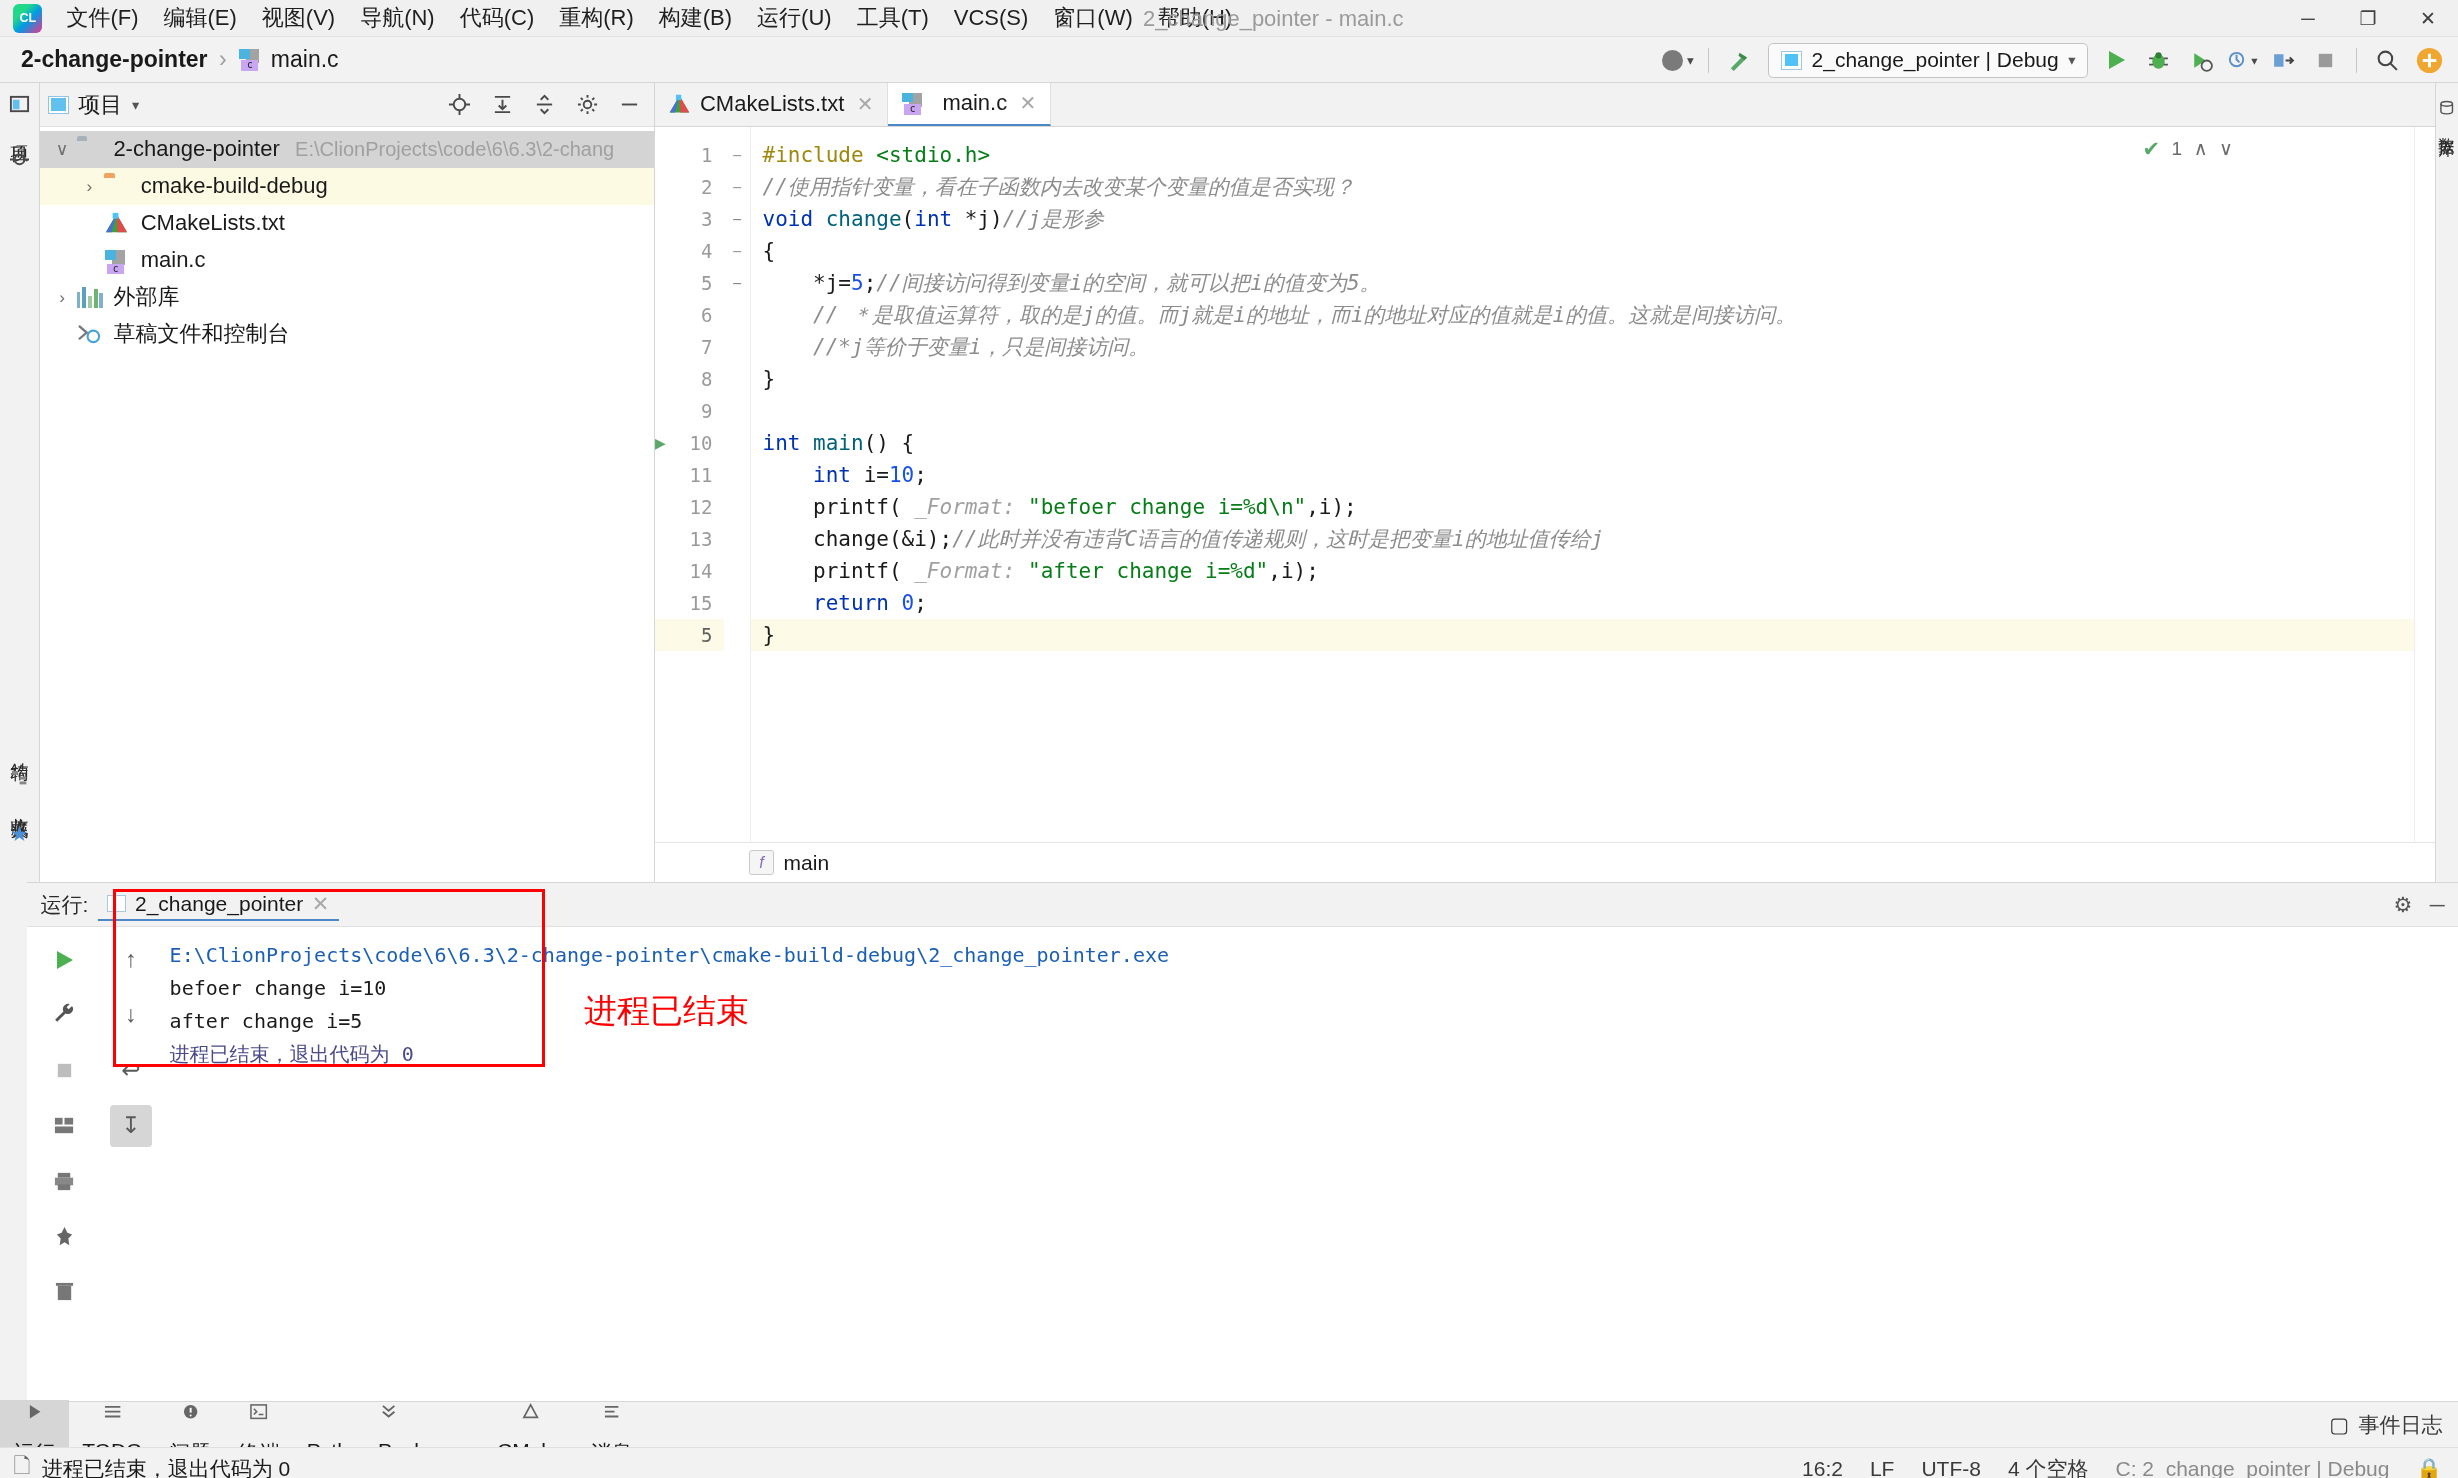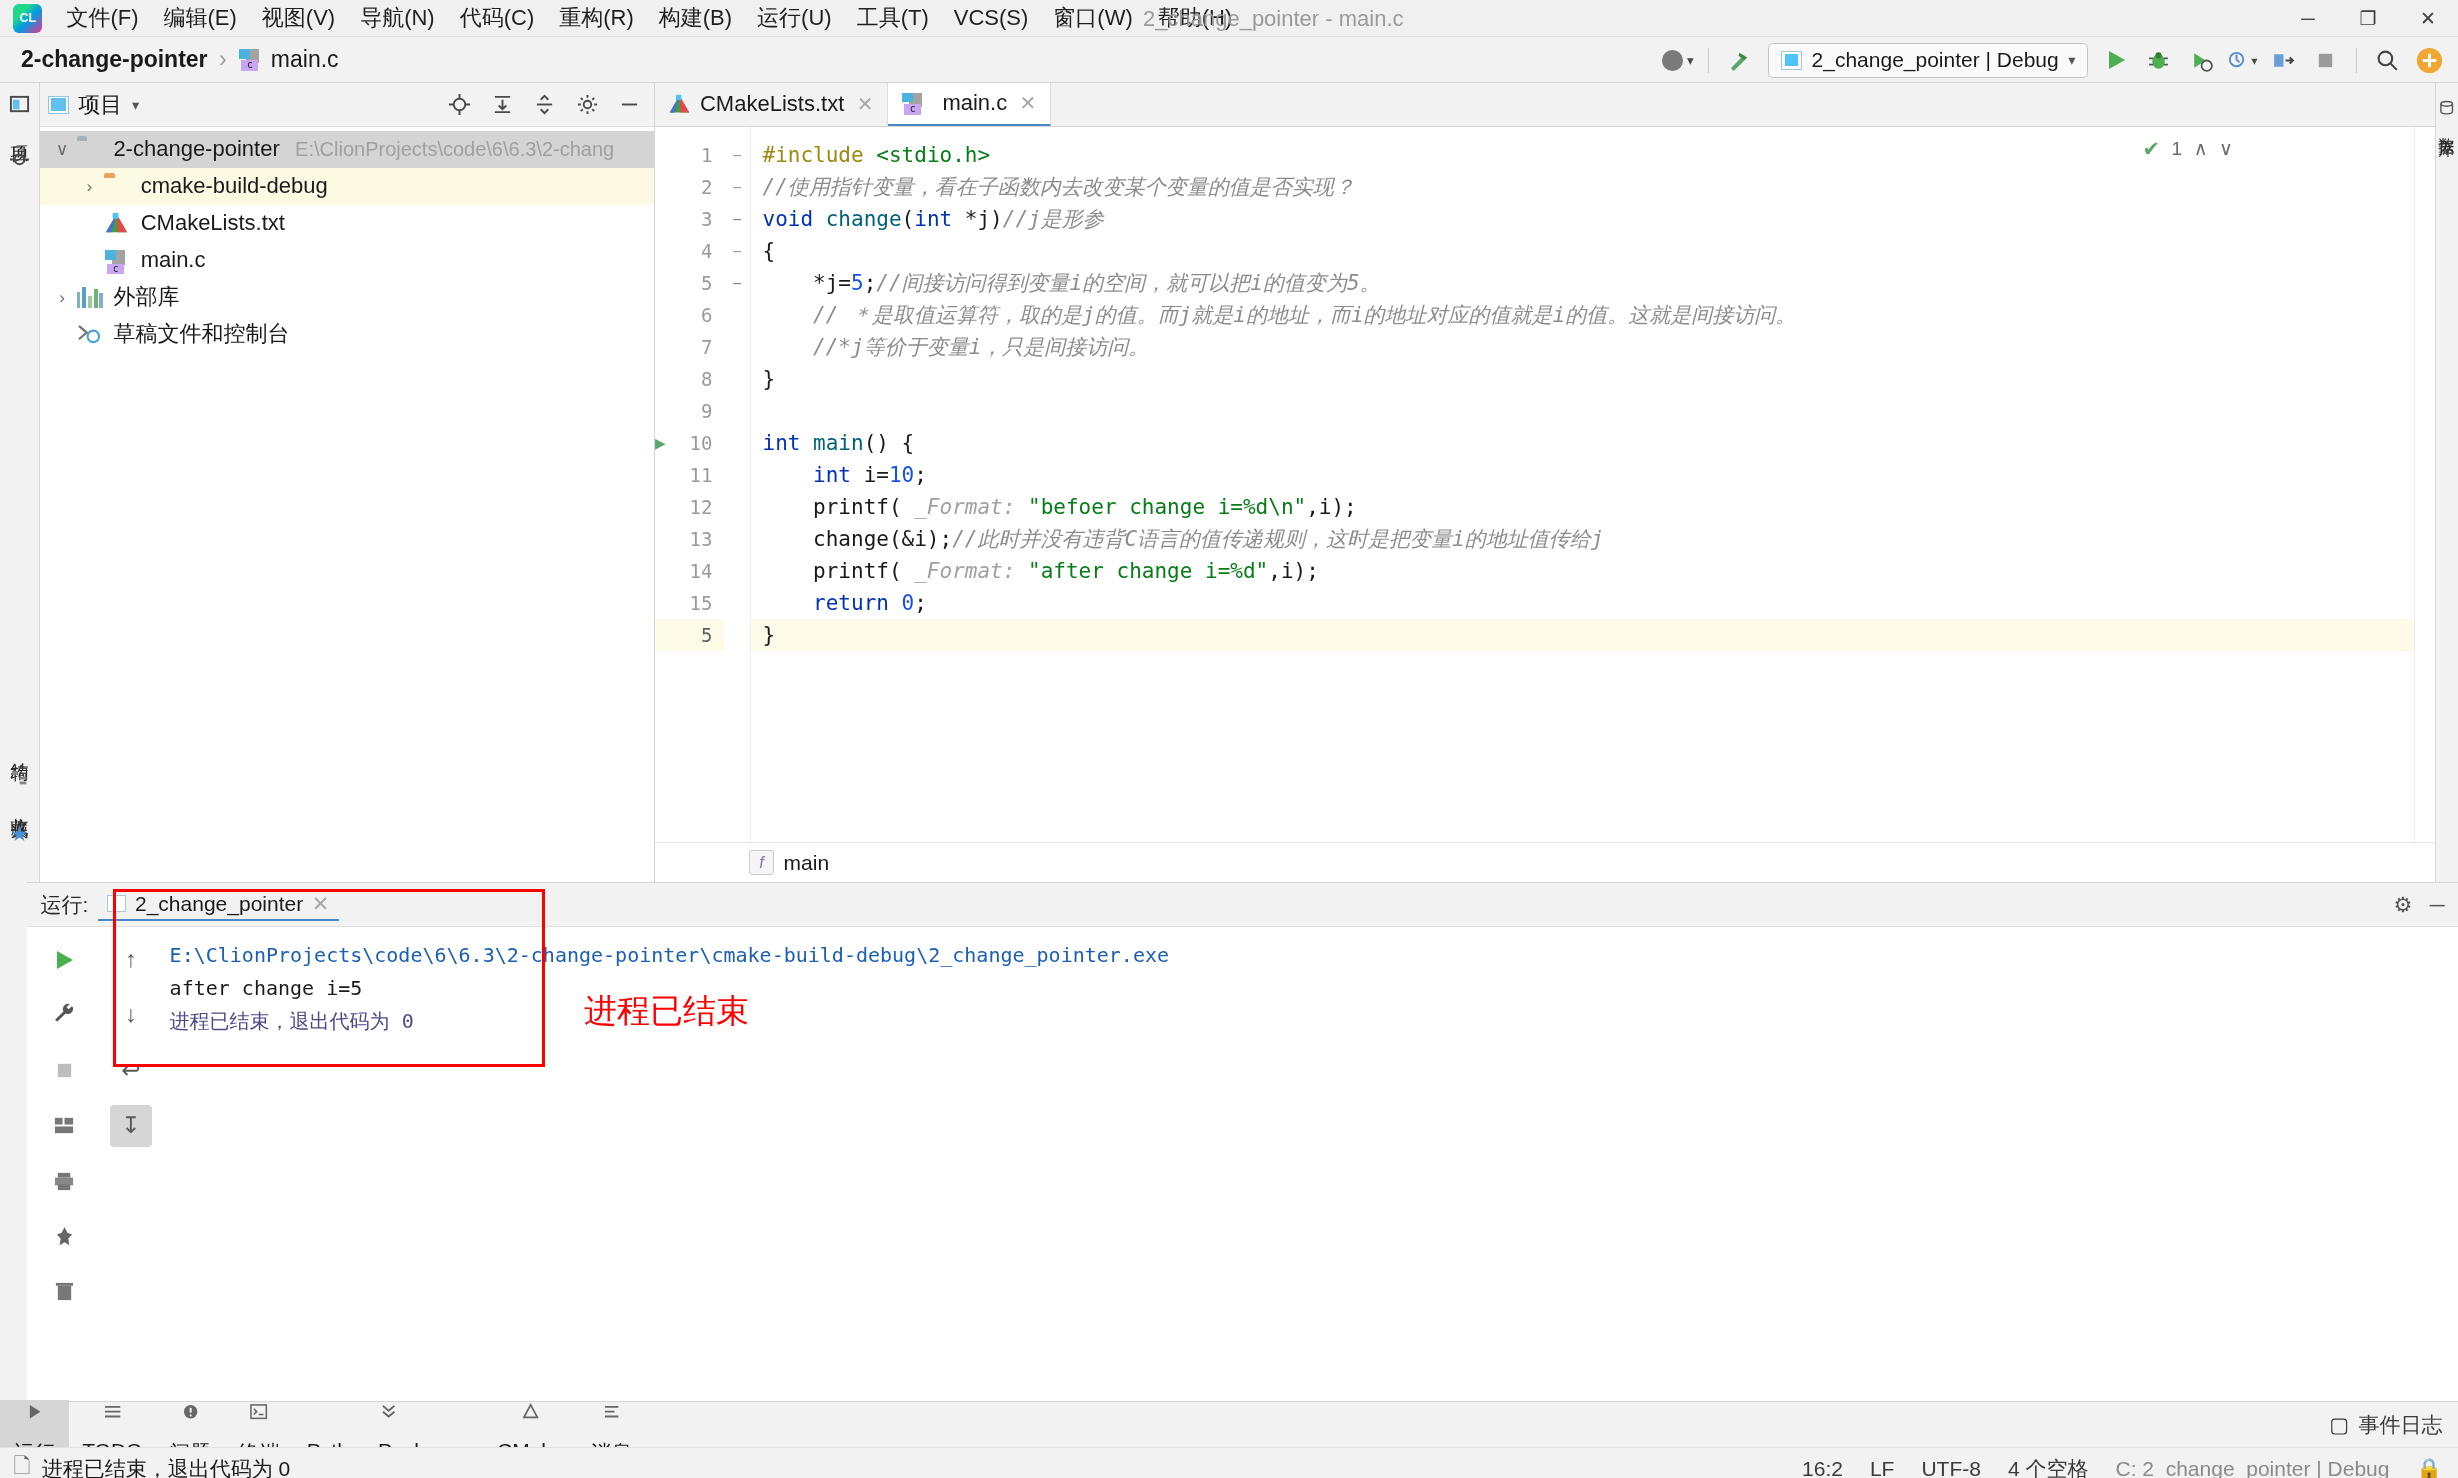--- a/index.html
+++ b/index.html
@@ -538,20 +538,21 @@
       </div>
     </div>
     <div class="run-strip2">
       <div class="rs-btn">↑</div>
       <div class="rs-btn">↓</div>
       <div class="rs-btn">↩</div>
       <div class="rs-btn sel">↧</div>
     </div>
     <div class="console" id="console">
         <div class="c-path">E:\ClionProjects\code\6\6.3\2-change-pointer\cmake-build-debug\2_change_pointer.exe</div>
+        <div class="">befoer change i=10</div>
         <div class="">after change i=5</div>
         <div class="c-exit">进程已结束，退出代码为 0</div>
       </div>
     <div class="redbox"></div>
     <div class="redtext">进程已结束</div>
   </div>
 </div>
 
 <div class="toolwin-bar" id="twbar">
   <div class="tw-right">

